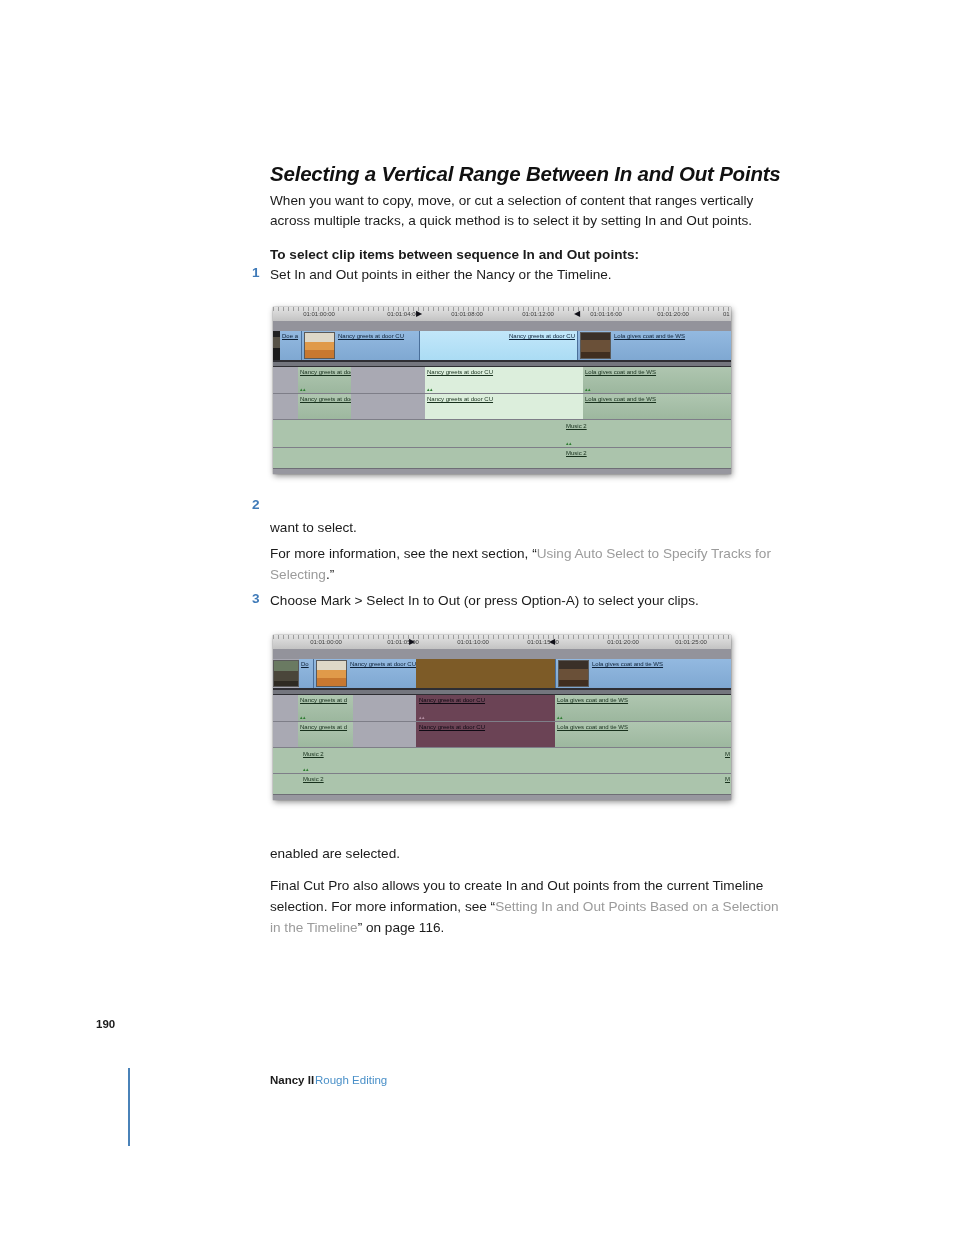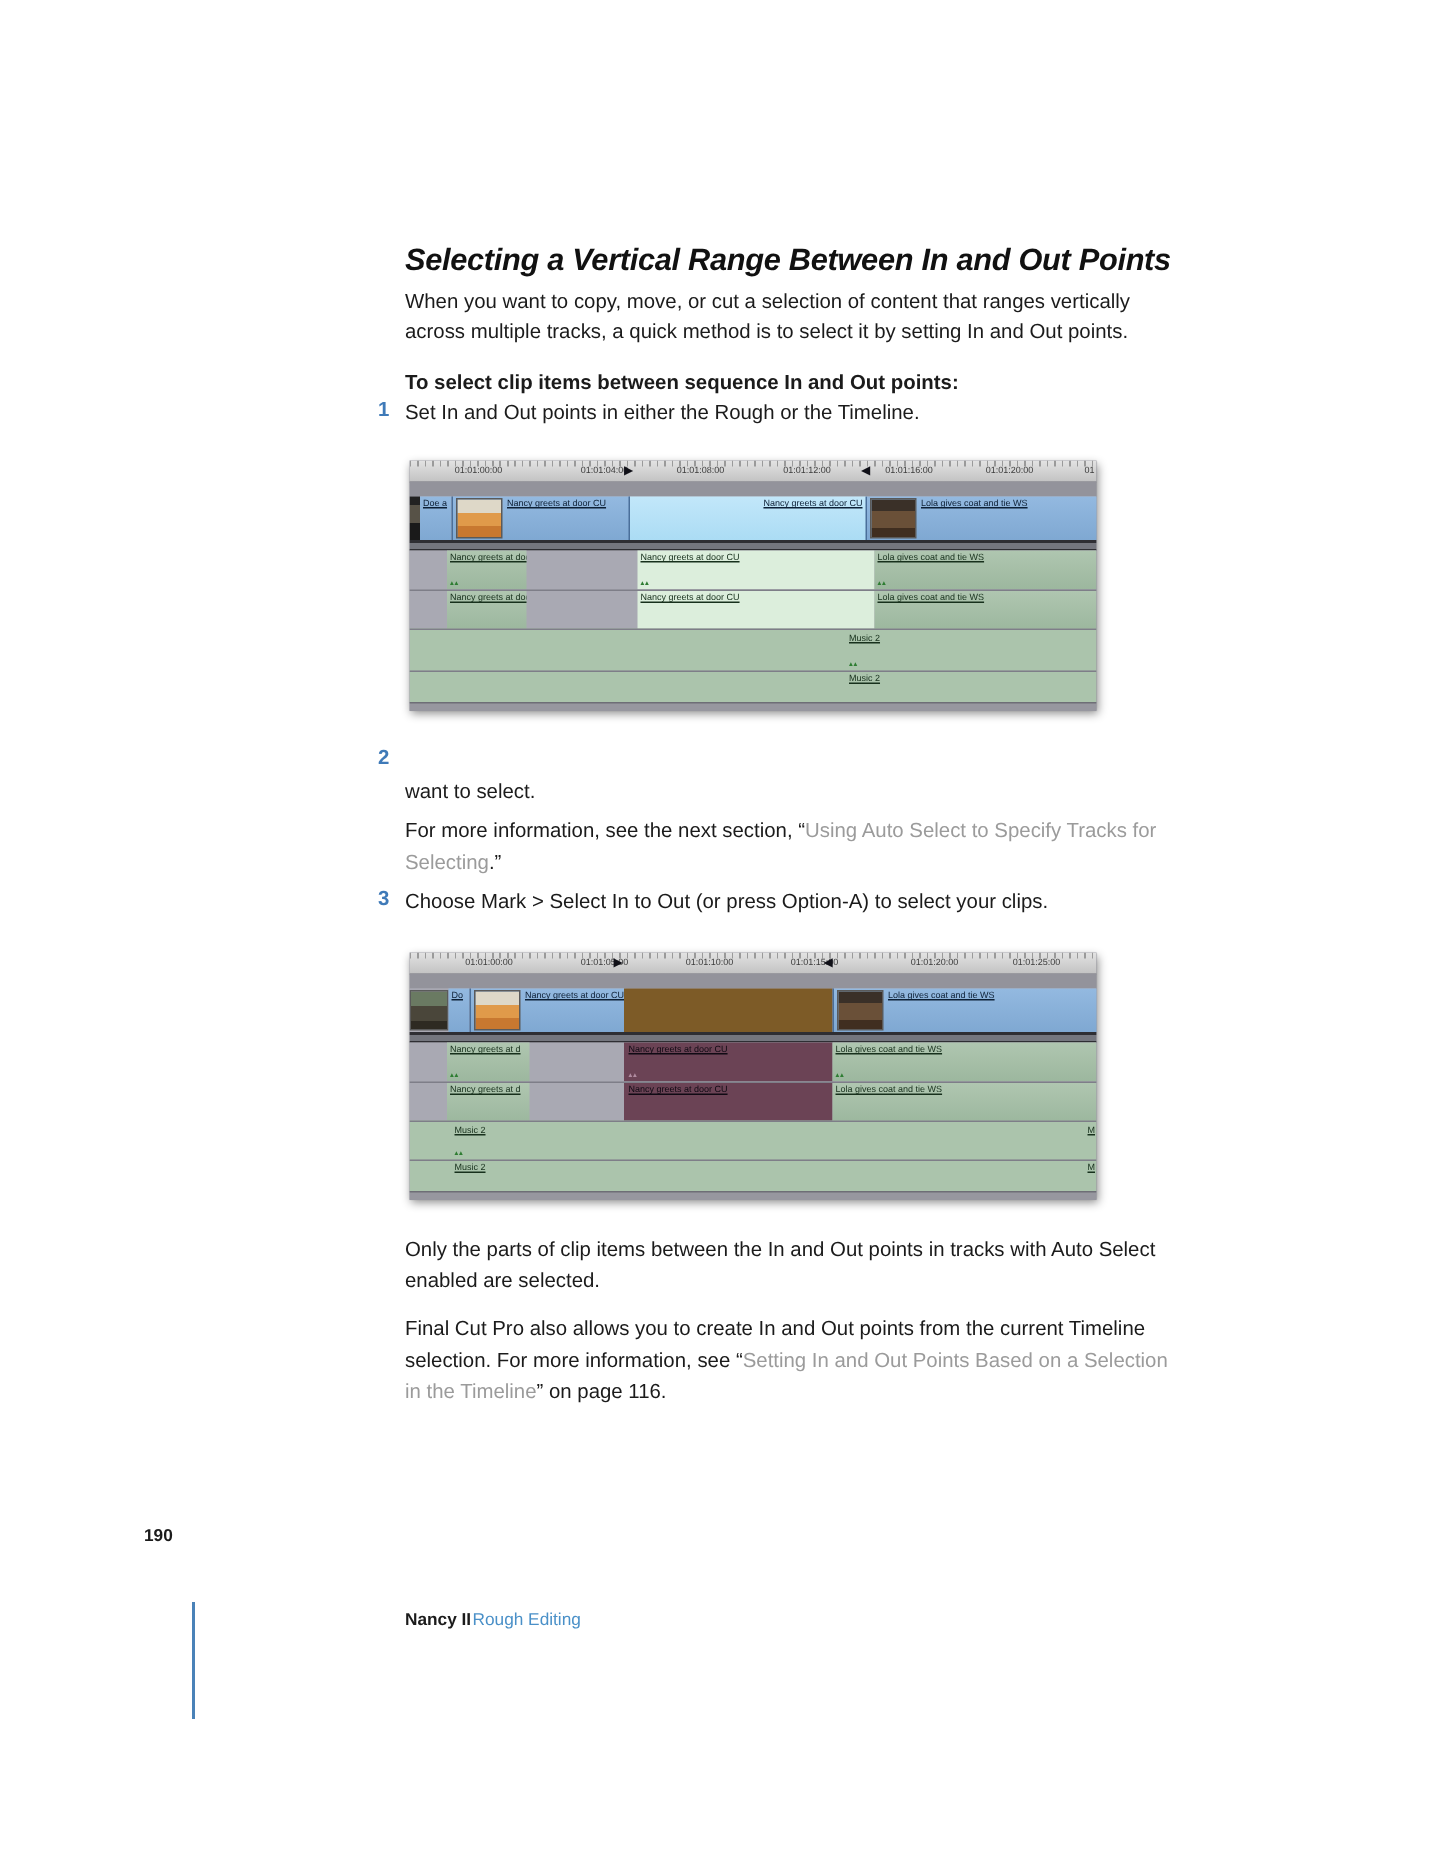--- a/index.html
+++ b/index.html
@@ -51,21 +51,21 @@
 
 <div id="page">
 
   <div class="abs title" style="left:270px;top:162px;">Selecting a Vertical Range Between In and Out Points</div>
   <div class="abs body-line" style="left:270px;top:211px;">across multiple tracks, a quick method is to select it by setting In and Out points.</div>
   <div class="abs body-line" style="left:270px;top:191px;">When you want to copy, move, or cut a selection of content that ranges vertically</div>
 
   <div class="abs body-line bold" style="left:270px;top:245px;">To select clip items between sequence In and Out points:</div>
 
   <div class="abs stepnum" style="left:252px;top:265px;">1</div>
-  <div class="abs body-line" style="left:270px;top:265px;">Set In and Out points in either the Rough or the Timeline.</div>
+  <div class="abs body-line" style="left:270px;top:265px;">Set In and Out points in either the Nancy or the Timeline.</div>
 
   <div class="shot" style="left:273px;top:307px;height:167px;">
 
     <div class="row ruler" style="top:0;height:14px;">
       <span class="rlabel" style="left:46px">01:01:00:00</span>
       <span class="rlabel" style="left:130px">01:01:04:00</span>
       <span class="rlabel" style="left:194px">01:01:08:00</span>
       <span class="rlabel" style="left:265px">01:01:12:00</span>
       <span class="rlabel" style="left:333px">01:01:16:00</span>
       <span class="rlabel" style="left:400px">01:01:20:00</span>
@@ -207,21 +207,20 @@
       <span class="cliplabel g-label" style="left:452px;top:3px;">M</span>
       <span class="icons" style="left:30px;bottom:1px;">▴▴</span>
     </div>
     <div class="row musicgreen" style="top:138px;height:21px;border-top:1px solid #7e7e88;box-sizing:border-box;">
       <span class="cliplabel g-label" style="left:30px;top:2px;">Music 2</span>
       <span class="cliplabel g-label" style="left:452px;top:2px;">M</span>
     </div>
     <div class="row" style="top:159px;height:6px;background:#97979f;border-top:1px solid #6e6e76;box-sizing:border-box;"></div>
   </div>
 
-  <div class="abs body-line" style="left:270px;top:823px;">Only the parts of clip items between the In and Out points in tracks with Auto Select</div>
   <div class="abs body-line" style="left:270px;top:844px;">enabled are selected.</div>
 
   <div class="abs body-line" style="left:270px;top:876px;">Final Cut Pro also allows you to create In and Out points from the current Timeline</div>
   <div class="abs body-line" style="left:270px;top:897px;"><span>selection. For more information, see “</span><span class="graylink">Setting In and Out Points Based on a Selection</span></div>
   <div class="abs body-line" style="left:270px;top:918px;"><span class="graylink">in the Timeline</span><span>” on page 116.</span></div>
 
   <div class="abs footer-text bold" style="left:96px;top:1018px;">190</div>
   <div class="abs" style="left:128px;top:1068px;width:2px;height:78px;background:#4a82b8;"></div>
   <div class="abs footer-text bold" style="left:270px;top:1074px;">Nancy II</div>
   <div class="abs footer-text bluelink" style="left:315px;top:1074px;">Rough Editing</div>

